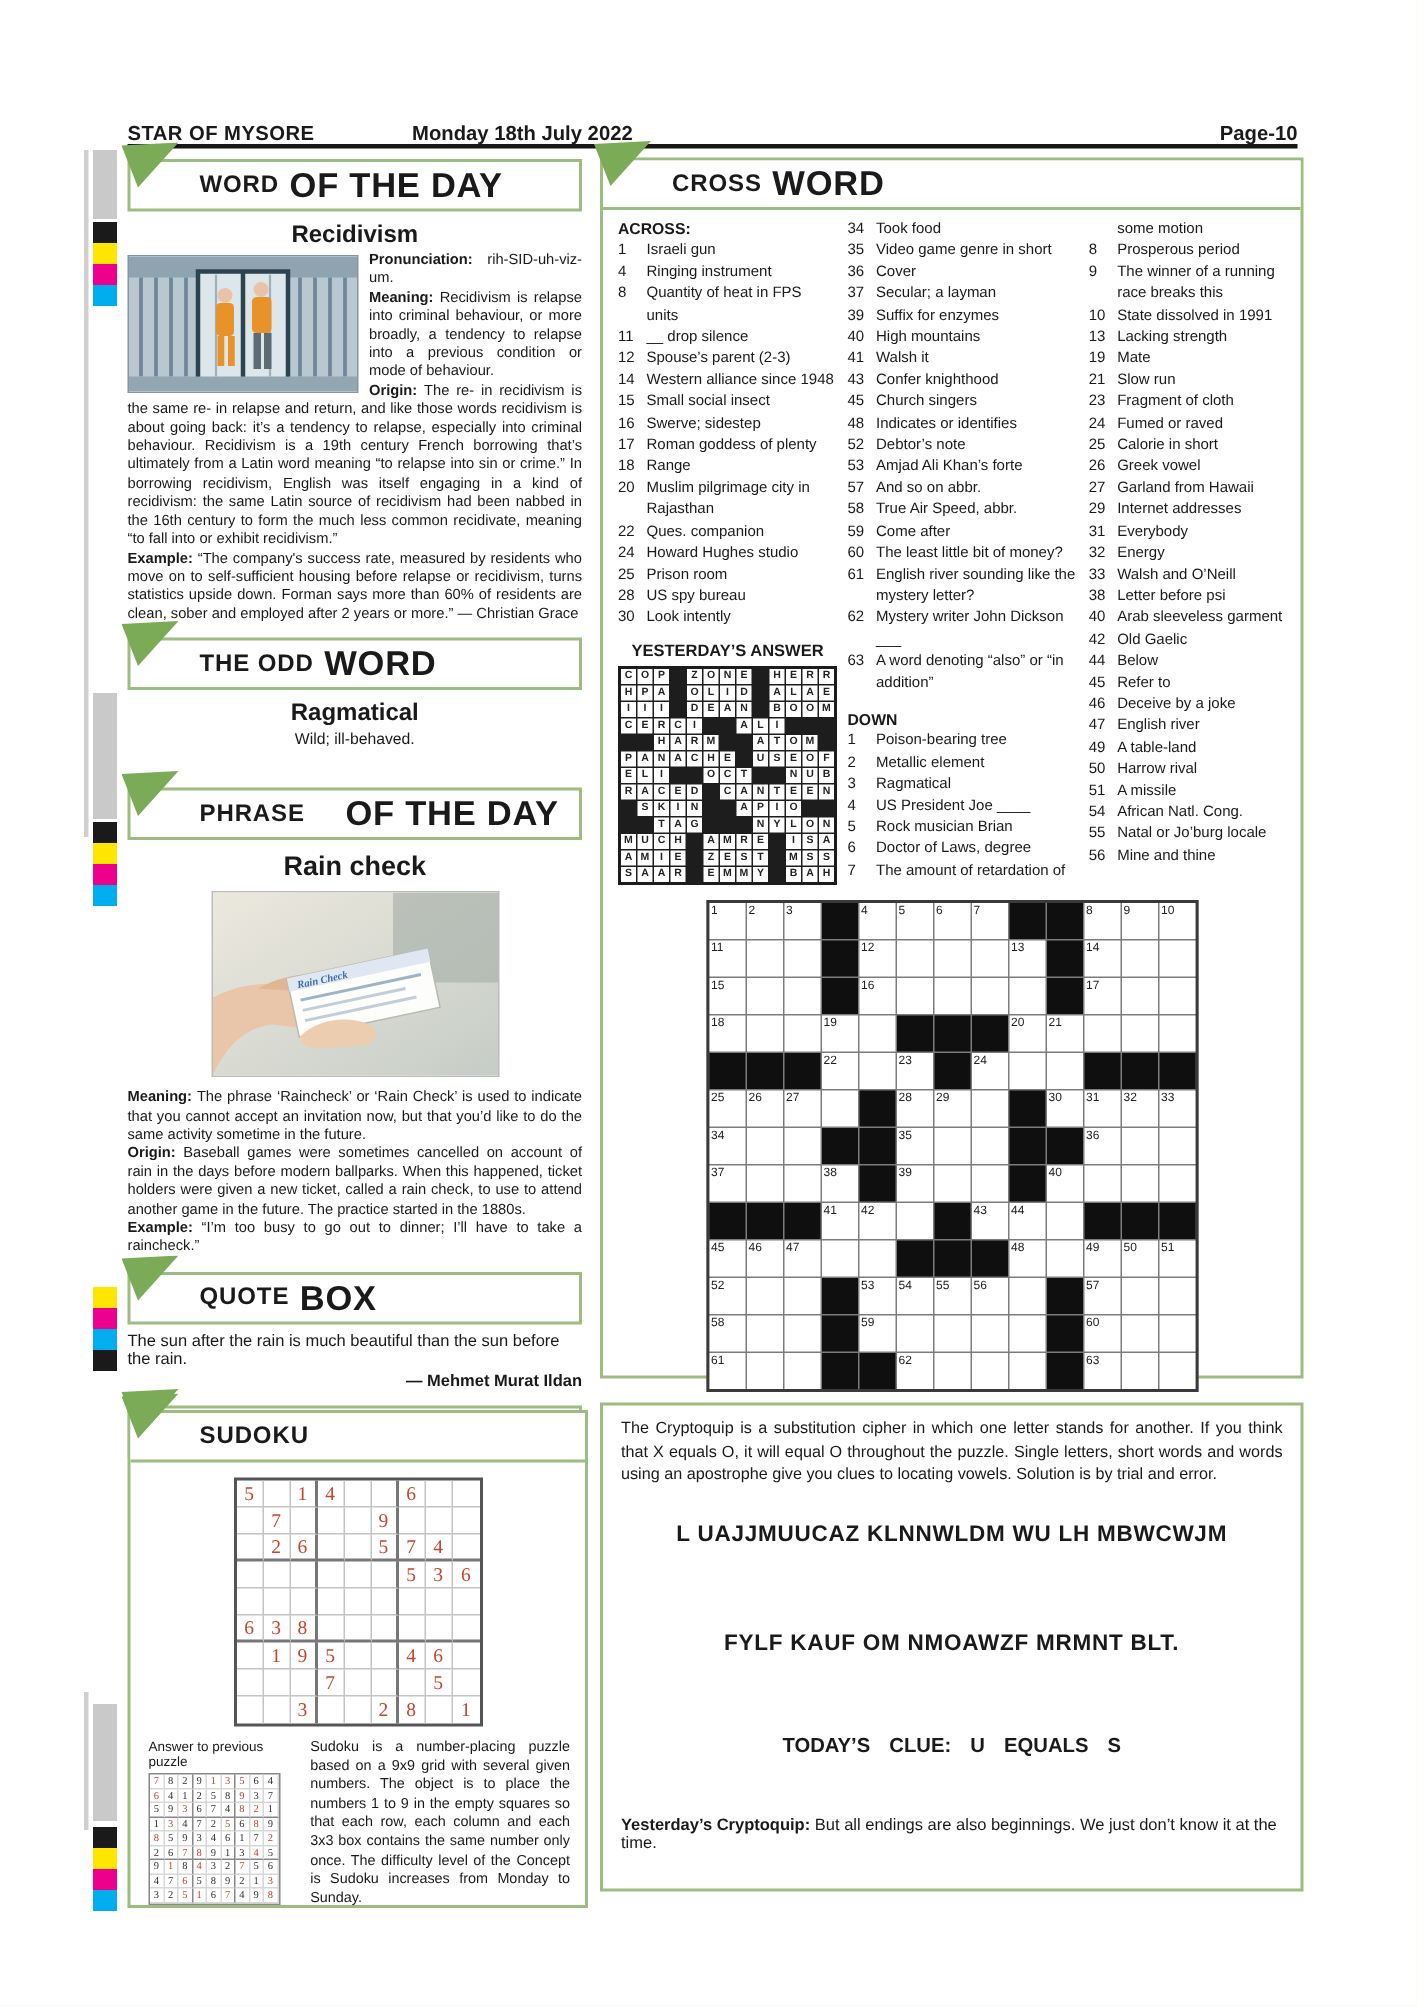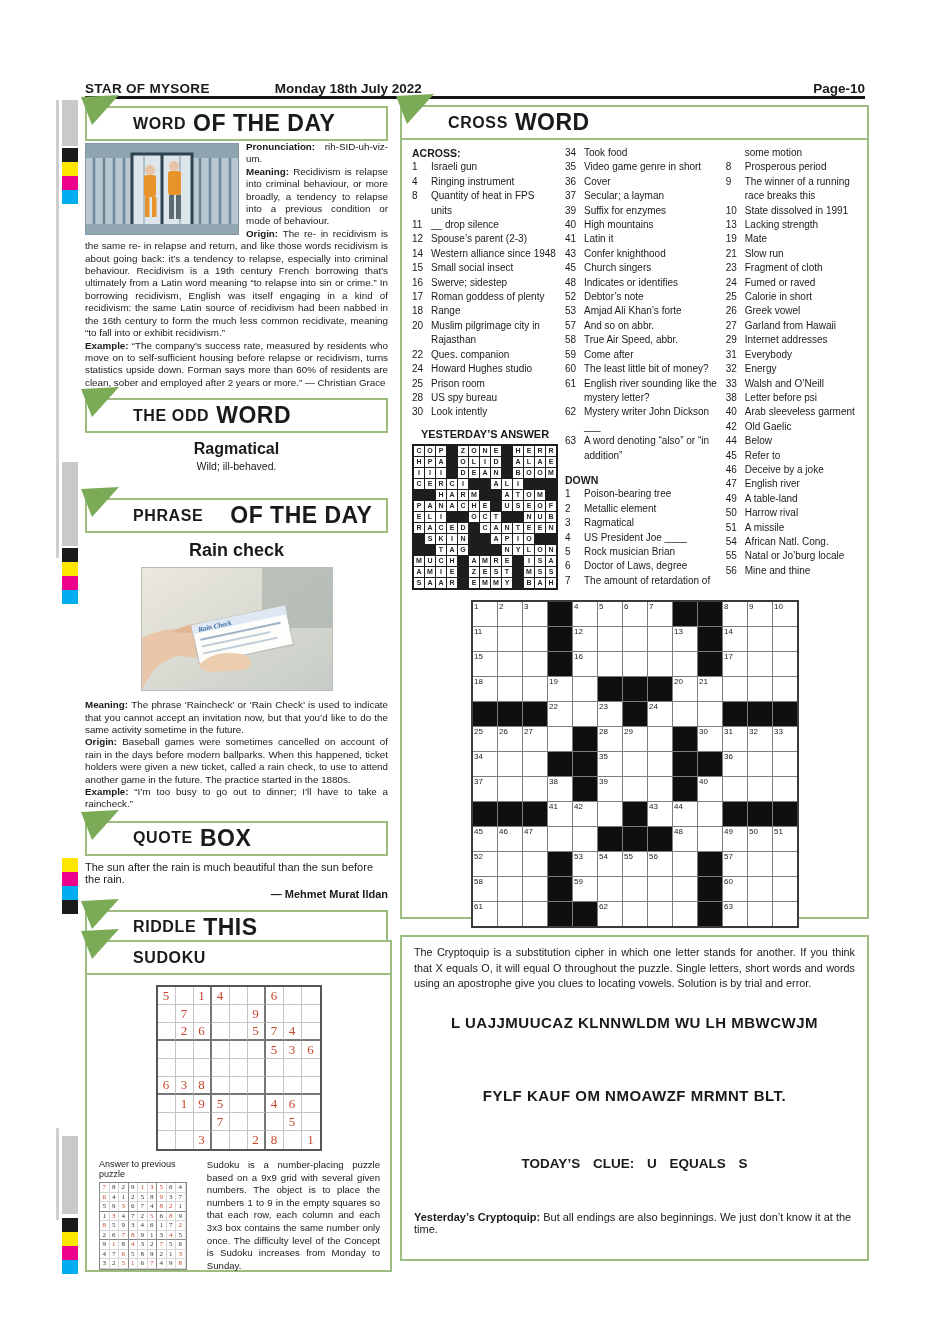--- a/index.html
+++ b/index.html
@@ -150,20 +150,21 @@
 
   <div class="leftcol">
 
     <div class="hbox">
       <svg class="fold" viewBox="0 0 40 32">
           <polygon points="0,2 38,0 11,30" fill="#7bab57"></polygon>
         </svg>
       <span class="ht-bold">WORD</span>
       <span class="ht-rest">OF THE DAY</span>
     </div>
+    <div class="center-word">Recidivism</div>
     <div>
       <svg class="wotd-img" viewBox="0 0 152 90">
         <rect width="152" height="90" fill="#b9c7d0"></rect>
         <rect y="0" width="152" height="14" fill="#8ea4b1"></rect>
         <g stroke="#73murs"></g>
         <g stroke="#70879a" stroke-width="2.5">
           <line x1="8" y1="14" x2="8" y2="80"></line>
             <line x1="18" y1="14" x2="18" y2="80"></line>
           <line x1="28" y1="14" x2="28" y2="80"></line>
             <line x1="38" y1="14" x2="38" y2="80"></line>
@@ -655,21 +656,21 @@
           </div>
       </div>
       <div class="cluecol c2">
         <div id="xw-across2">
             <div class="clue"><span class="cn">34</span><span class="ct">Took food</span></div>
             <div class="clue"><span class="cn">35</span><span class="ct">Video game genre in short</span></div>
             <div class="clue"><span class="cn">36</span><span class="ct">Cover</span></div>
             <div class="clue"><span class="cn">37</span><span class="ct">Secular; a layman</span></div>
             <div class="clue"><span class="cn">39</span><span class="ct">Suffix for enzymes</span></div>
             <div class="clue"><span class="cn">40</span><span class="ct">High mountains</span></div>
-            <div class="clue"><span class="cn">41</span><span class="ct">Latin it</span></div>
+            <div class="clue"><span class="cn">41</span><span class="ct">Walsh it</span></div>
             <div class="clue"><span class="cn">43</span><span class="ct">Confer knighthood</span></div>
             <div class="clue"><span class="cn">45</span><span class="ct">Church singers</span></div>
             <div class="clue"><span class="cn">48</span><span class="ct">Indicates or identifies</span></div>
             <div class="clue"><span class="cn">52</span><span class="ct">Debtor’s note</span></div>
             <div class="clue"><span class="cn">53</span><span class="ct">Amjad Ali Khan’s forte</span></div>
             <div class="clue"><span class="cn">57</span><span class="ct">And so on abbr.</span></div>
             <div class="clue"><span class="cn">58</span><span class="ct">True Air Speed, abbr.</span></div>
             <div class="clue"><span class="cn">59</span><span class="ct">Come after</span></div>
             <div class="clue"><span class="cn">60</span><span class="ct">The least little bit of money?</span></div>
             <div class="clue"><span class="cn">61</span><span class="ct">English river sounding like the mystery letter?</span></div>

